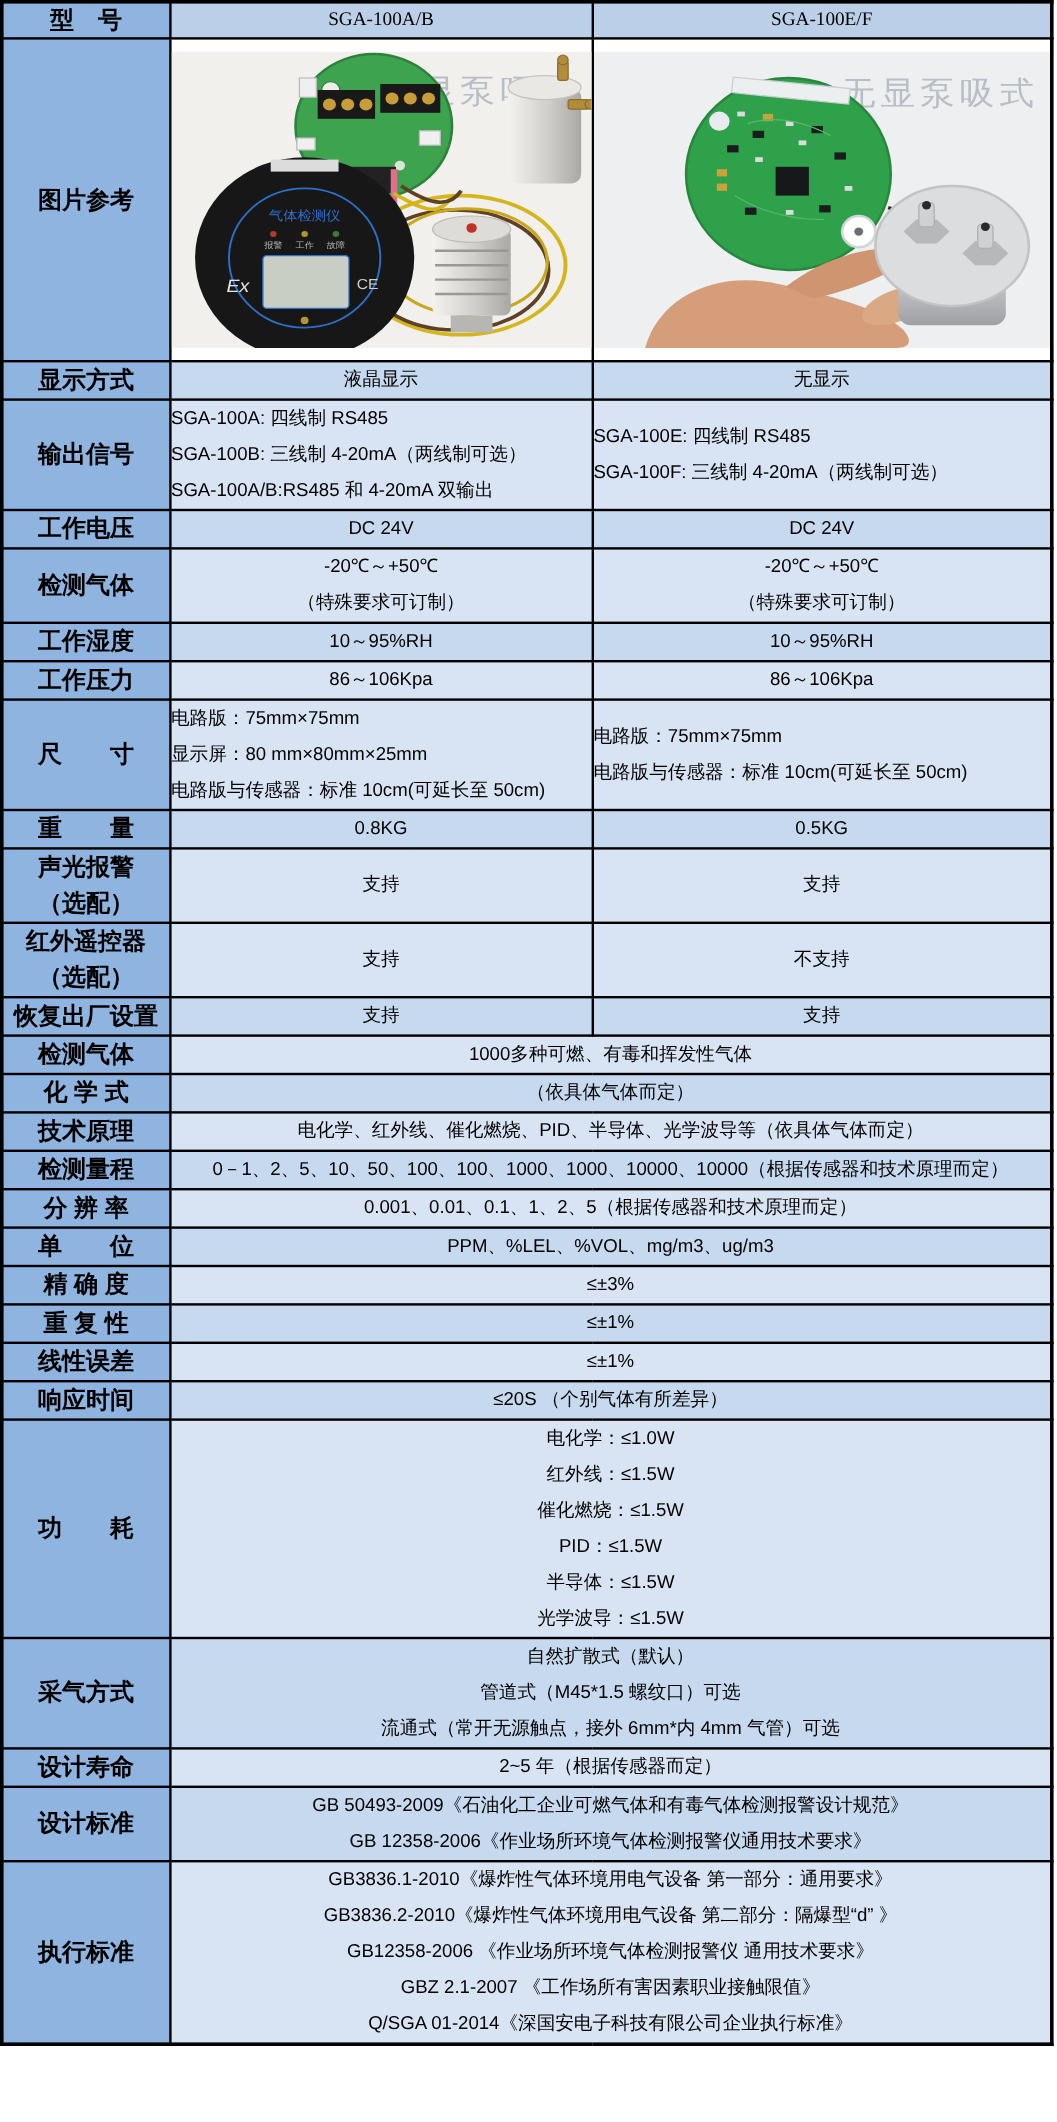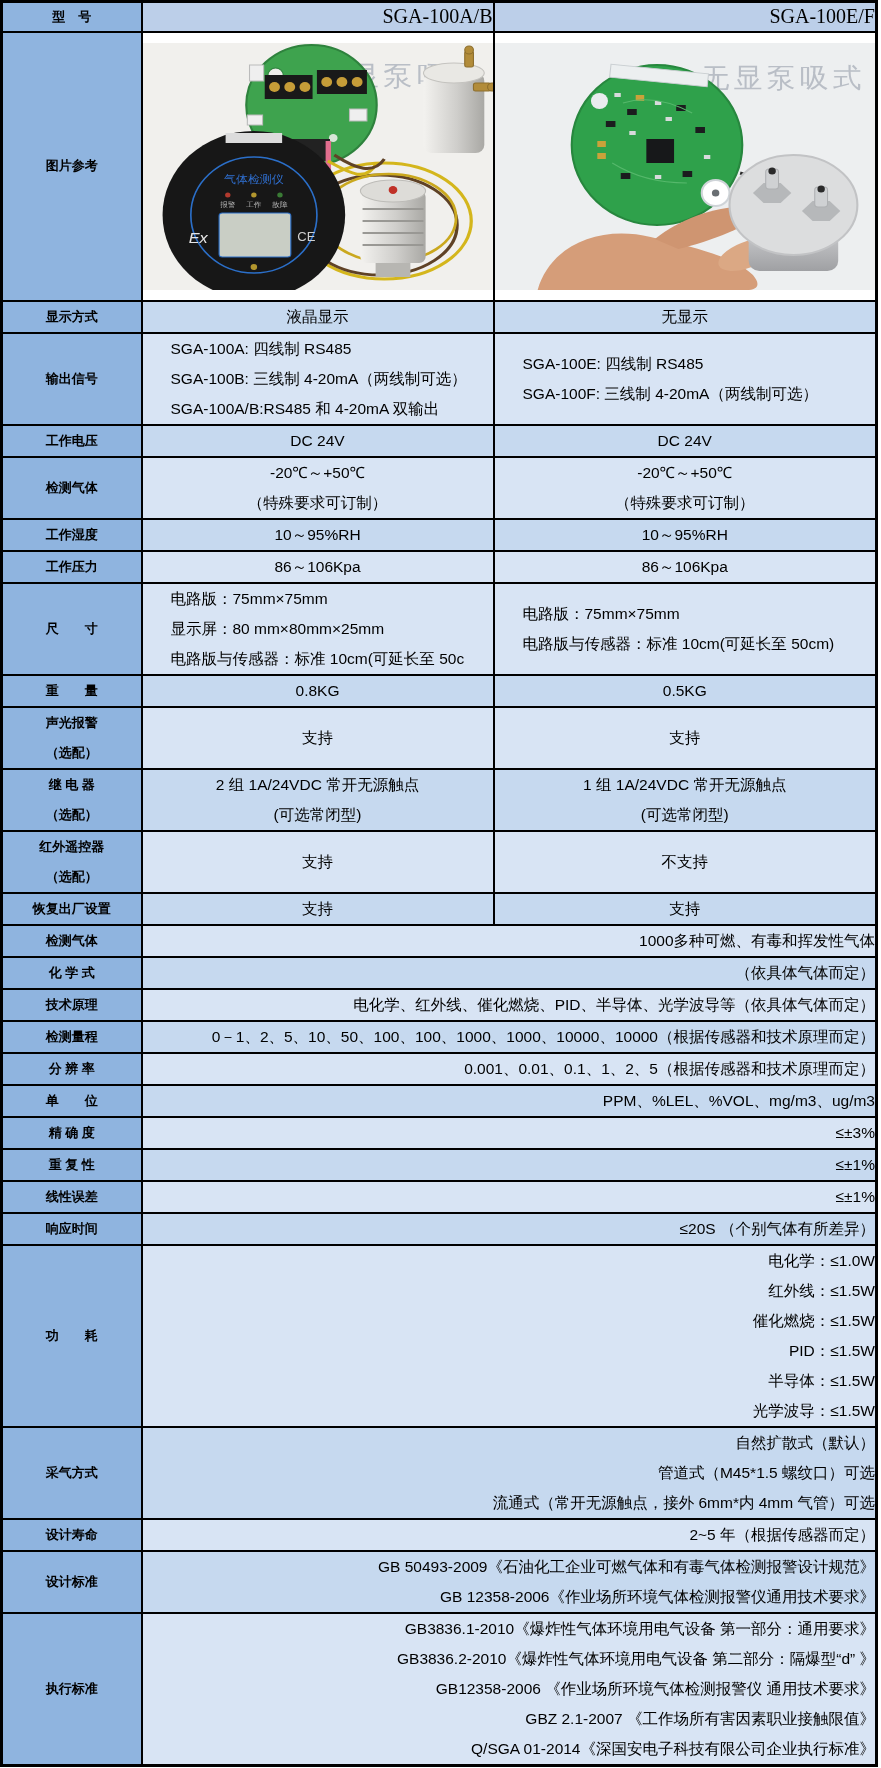--- a/index.html
+++ b/index.html
@@ -10,28 +10,28 @@
     --grid:#000000;
   }
   *{box-sizing:border-box;}
   html,body{margin:0;padding:0;background:#ffffff;}
   body{width:881px;font-family:"Liberation Sans",sans-serif;color:#000;}
   table.spec{border-collapse:collapse;width:875px;margin:0 0 8px 0;table-layout:fixed;border:3px solid var(--grid);}
   table.spec th,table.spec td{border:2px solid var(--grid);padding:0;vertical-align:middle;}
   col.c-label{width:140px;}
   col.c-a{width:352px;}
   col.c-b{width:383px;}
-  .spec-label{background:var(--label-bg);font-weight:700;font-size:13px;text-align:center;font-family:"Liberation Sans",sans-serif;}
-  .hdr-val{background:var(--header-val-bg);font-family:"Liberation Serif","DejaVu Serif",serif;font-weight:400;font-size:20px;text-align:right;height:30px;}
+  .spec-label{background:var(--label-bg);font-weight:700;font-size:20px;text-align:center;font-family:"Liberation Sans",sans-serif;}
+  .hdr-val{background:var(--header-val-bg);font-family:"Liberation Serif","DejaVu Serif",serif;font-weight:400;font-size:16px;text-align:center;height:30px;}
   tr.hdr th{height:30px;}
   .value{font-family:Liberation Sans, sans-serif;font-size:15.5px;}
   .line{line-height:30px;height:30px;white-space:nowrap;overflow:hidden;}
   td.value{text-align:center;padding:0 8px;height:29px;}
-  tr.align-left td.value{text-align:left;padding:0 28px;}
-  td.span-cell{text-align:right;padding:0 10px;}
+  tr.align-left td.value{text-align:left;padding:0 0;}
+  td.span-cell{text-align:center;padding:0 10px;}
   tr.shade-dark td{background:var(--row-dark);}
   tr.shade-light td{background:var(--row-light);}
   td.photo-cell{background:#ffffff;padding:10px 13px;height:269px;}
   td.photo-cell svg{display:block;width:100%;height:247px;}
   .wm{font-size:27px;letter-spacing:4px;fill:#b9bec6;font-family:"Liberation Sans",sans-serif;}
 </style>
 </head>
 <body>
 
 <table class="spec">
@@ -307,34 +307,20 @@
           <div class="line">声光报警</div>
           <div class="line">（选配）</div>
         </th>
         <td class="value">
           <div class="line">支持</div>
         </td>
         <td class="value">
           <div class="line">支持</div>
         </td>
       </tr>
-      <tr class="shade-dark">
-        <th class="spec-label">
-          <div class="line">继 电 器</div>
-          <div class="line">（选配）</div>
-        </th>
-        <td class="value">
-          <div class="line">2 组 1A/24VDC 常开无源触点</div>
-          <div class="line">(可选常闭型)</div>
-        </td>
-        <td class="value">
-          <div class="line">1 组 1A/24VDC 常开无源触点</div>
-          <div class="line">(可选常闭型)</div>
-        </td>
-      </tr>
       <tr class="shade-light">
         <th class="spec-label">
           <div class="line">红外遥控器</div>
           <div class="line">（选配）</div>
         </th>
         <td class="value">
           <div class="line">支持</div>
         </td>
         <td class="value">
           <div class="line">不支持</div>

